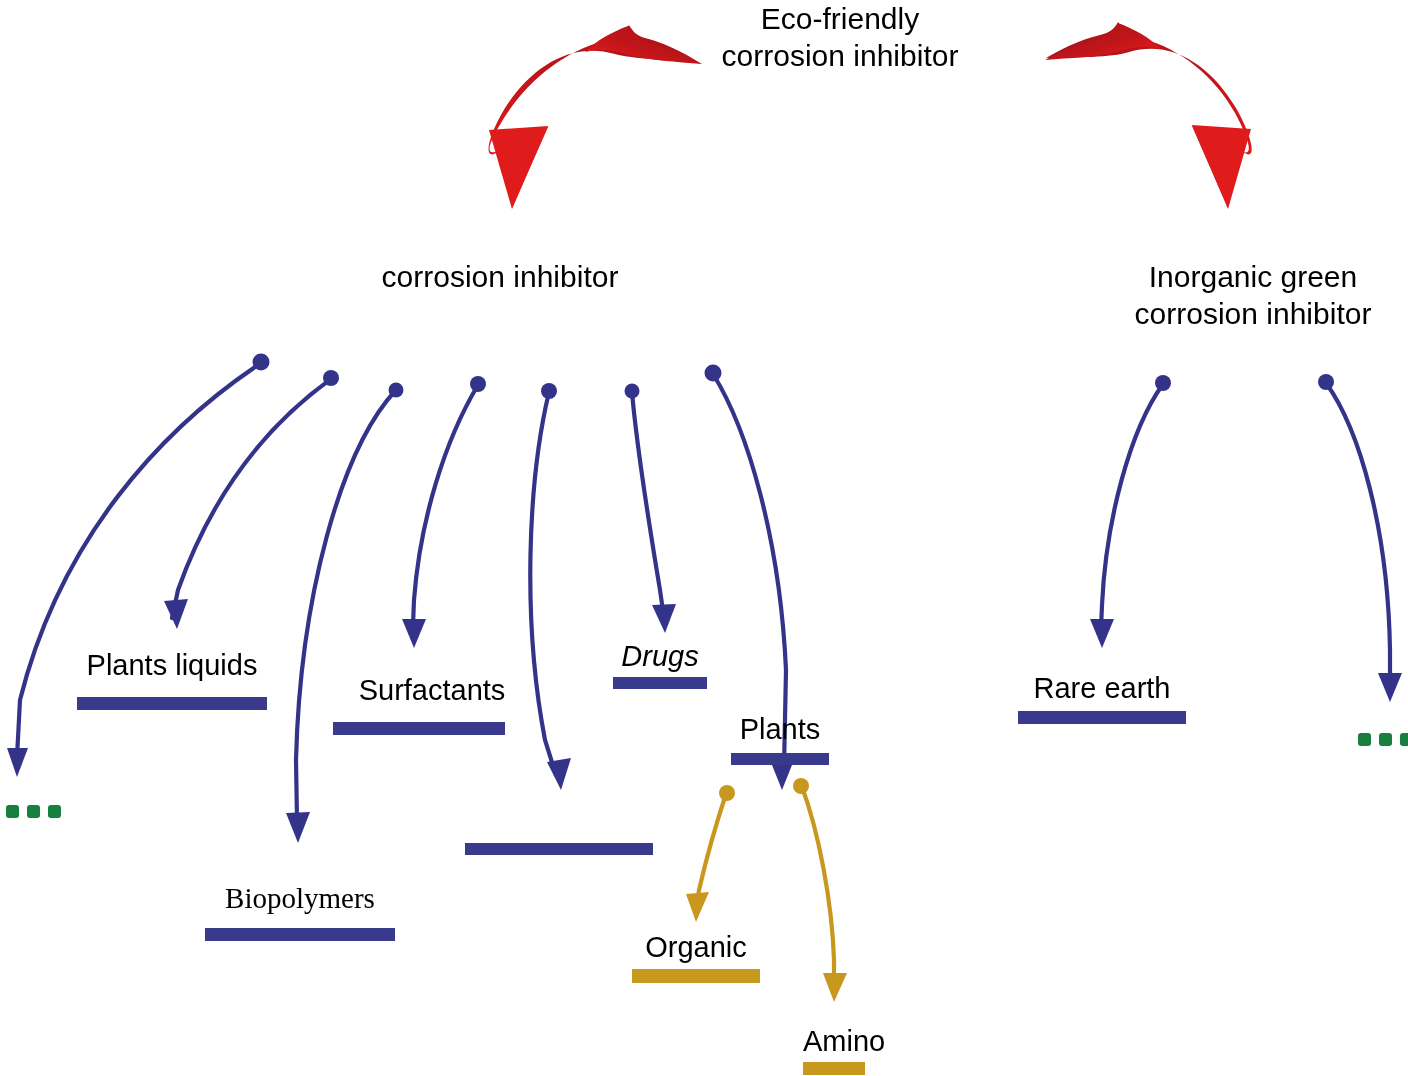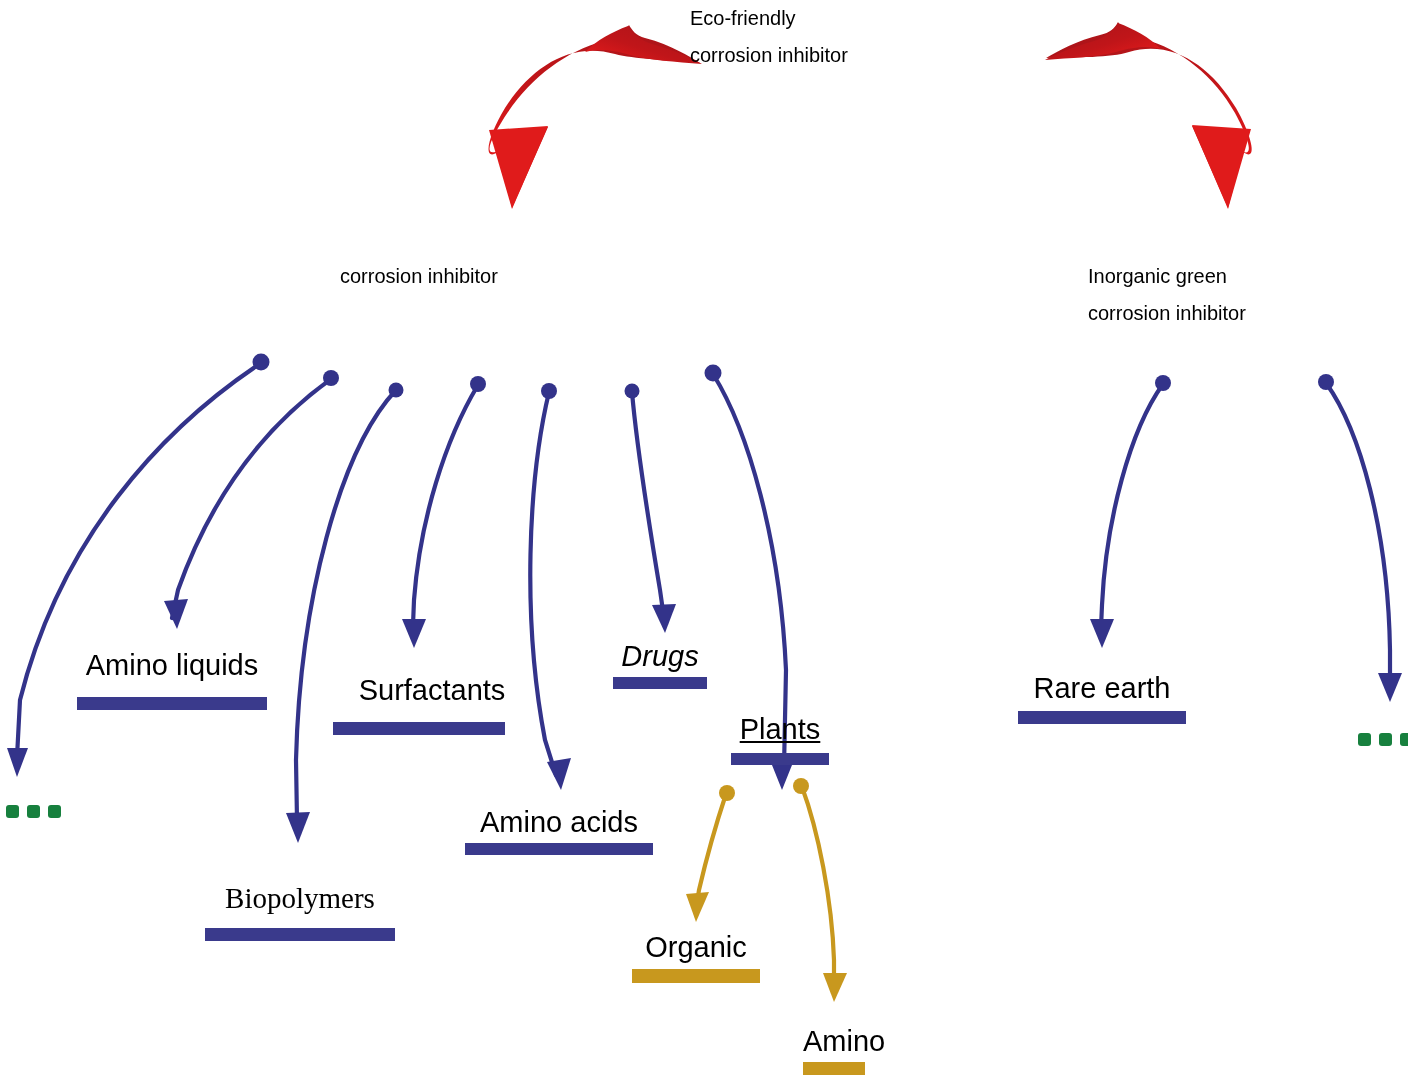--- a/index.html
+++ b/index.html
@@ -29,22 +29,23 @@
     color: #000000;
     font-size: 29px;
     line-height: 34px;
     white-space: nowrap;
     text-align: center;
     font-family: "Liberation Sans", sans-serif;
   }
   .heading-label {
     position: absolute;
     color: #000000;
-    font-size: 20px;
+    font-size: 30px;
     line-height: 37px;
+    text-align: center;
     white-space: nowrap;
     font-family: "Liberation Sans", sans-serif;
   }
   .bar {
     position: absolute;
   }
   .ellipsis-dots {
     position: absolute;
     display: flex;
     gap: 8px;
@@ -194,33 +195,32 @@
 
   <div class="heading-label" style="left:340px; top:258px; width:320px;">
     <div>corrosion inhibitor</div>
   </div>
 
   <div class="heading-label" style="left:1088px; top:258px; width:330px;">
     <div>Inorganic green</div>
     <div>corrosion inhibitor</div>
   </div>
 
-  <div class="node-label" style="left:77px; top:648px; width:190px;">Amino liquids</div>
+  <div class="node-label" style="left:77px; top:648px; width:190px;">Plants liquids</div>
   <div class="bar" style="left:77px; top:697px; width:190px; height:13px; background:#3A3A8C;"></div>
 
   <div class="node-label" style="left:346px; top:673px; width:172px;">Surfactants</div>
   <div class="bar" style="left:333px; top:722px; width:172px; height:13px; background:#3A3A8C;"></div>
 
   <div class="node-label" style="left:613px; top:639px; width:94px;font-style:italic;">Drugs</div>
   <div class="bar" style="left:613px; top:677px; width:94px; height:12px; background:#3A3A8C;"></div>
 
-  <div class="node-label" style="left:731px; top:712px; width:98px;text-decoration:underline;">Plants</div>
+  <div class="node-label" style="left:731px; top:712px; width:98px;">Plants</div>
   <div class="bar" style="left:731px; top:753px; width:98px; height:12px; background:#3A3A8C;"></div>
 
-  <div class="node-label" style="left:465px; top:805px; width:188px;">Amino acids</div>
   <div class="bar" style="left:465px; top:843px; width:188px; height:12px; background:#3A3A8C;"></div>
 
   <div class="node-label" style="left:205px; top:881px; width:190px;font-family:Liberation Serif, serif;">Biopolymers</div>
   <div class="bar" style="left:205px; top:928px; width:190px; height:13px; background:#3A3A8C;"></div>
 
   <div class="node-label" style="left:632px; top:930px; width:128px;">Organic</div>
   <div class="bar" style="left:632px; top:969px; width:128px; height:14px; background:#C8981E;"></div>
 
   <div class="node-label" style="left:803px; top:1024px; width:62px;">Amino</div>
   <div class="bar" style="left:803px; top:1062px; width:62px; height:13px; background:#C8981E;"></div>

